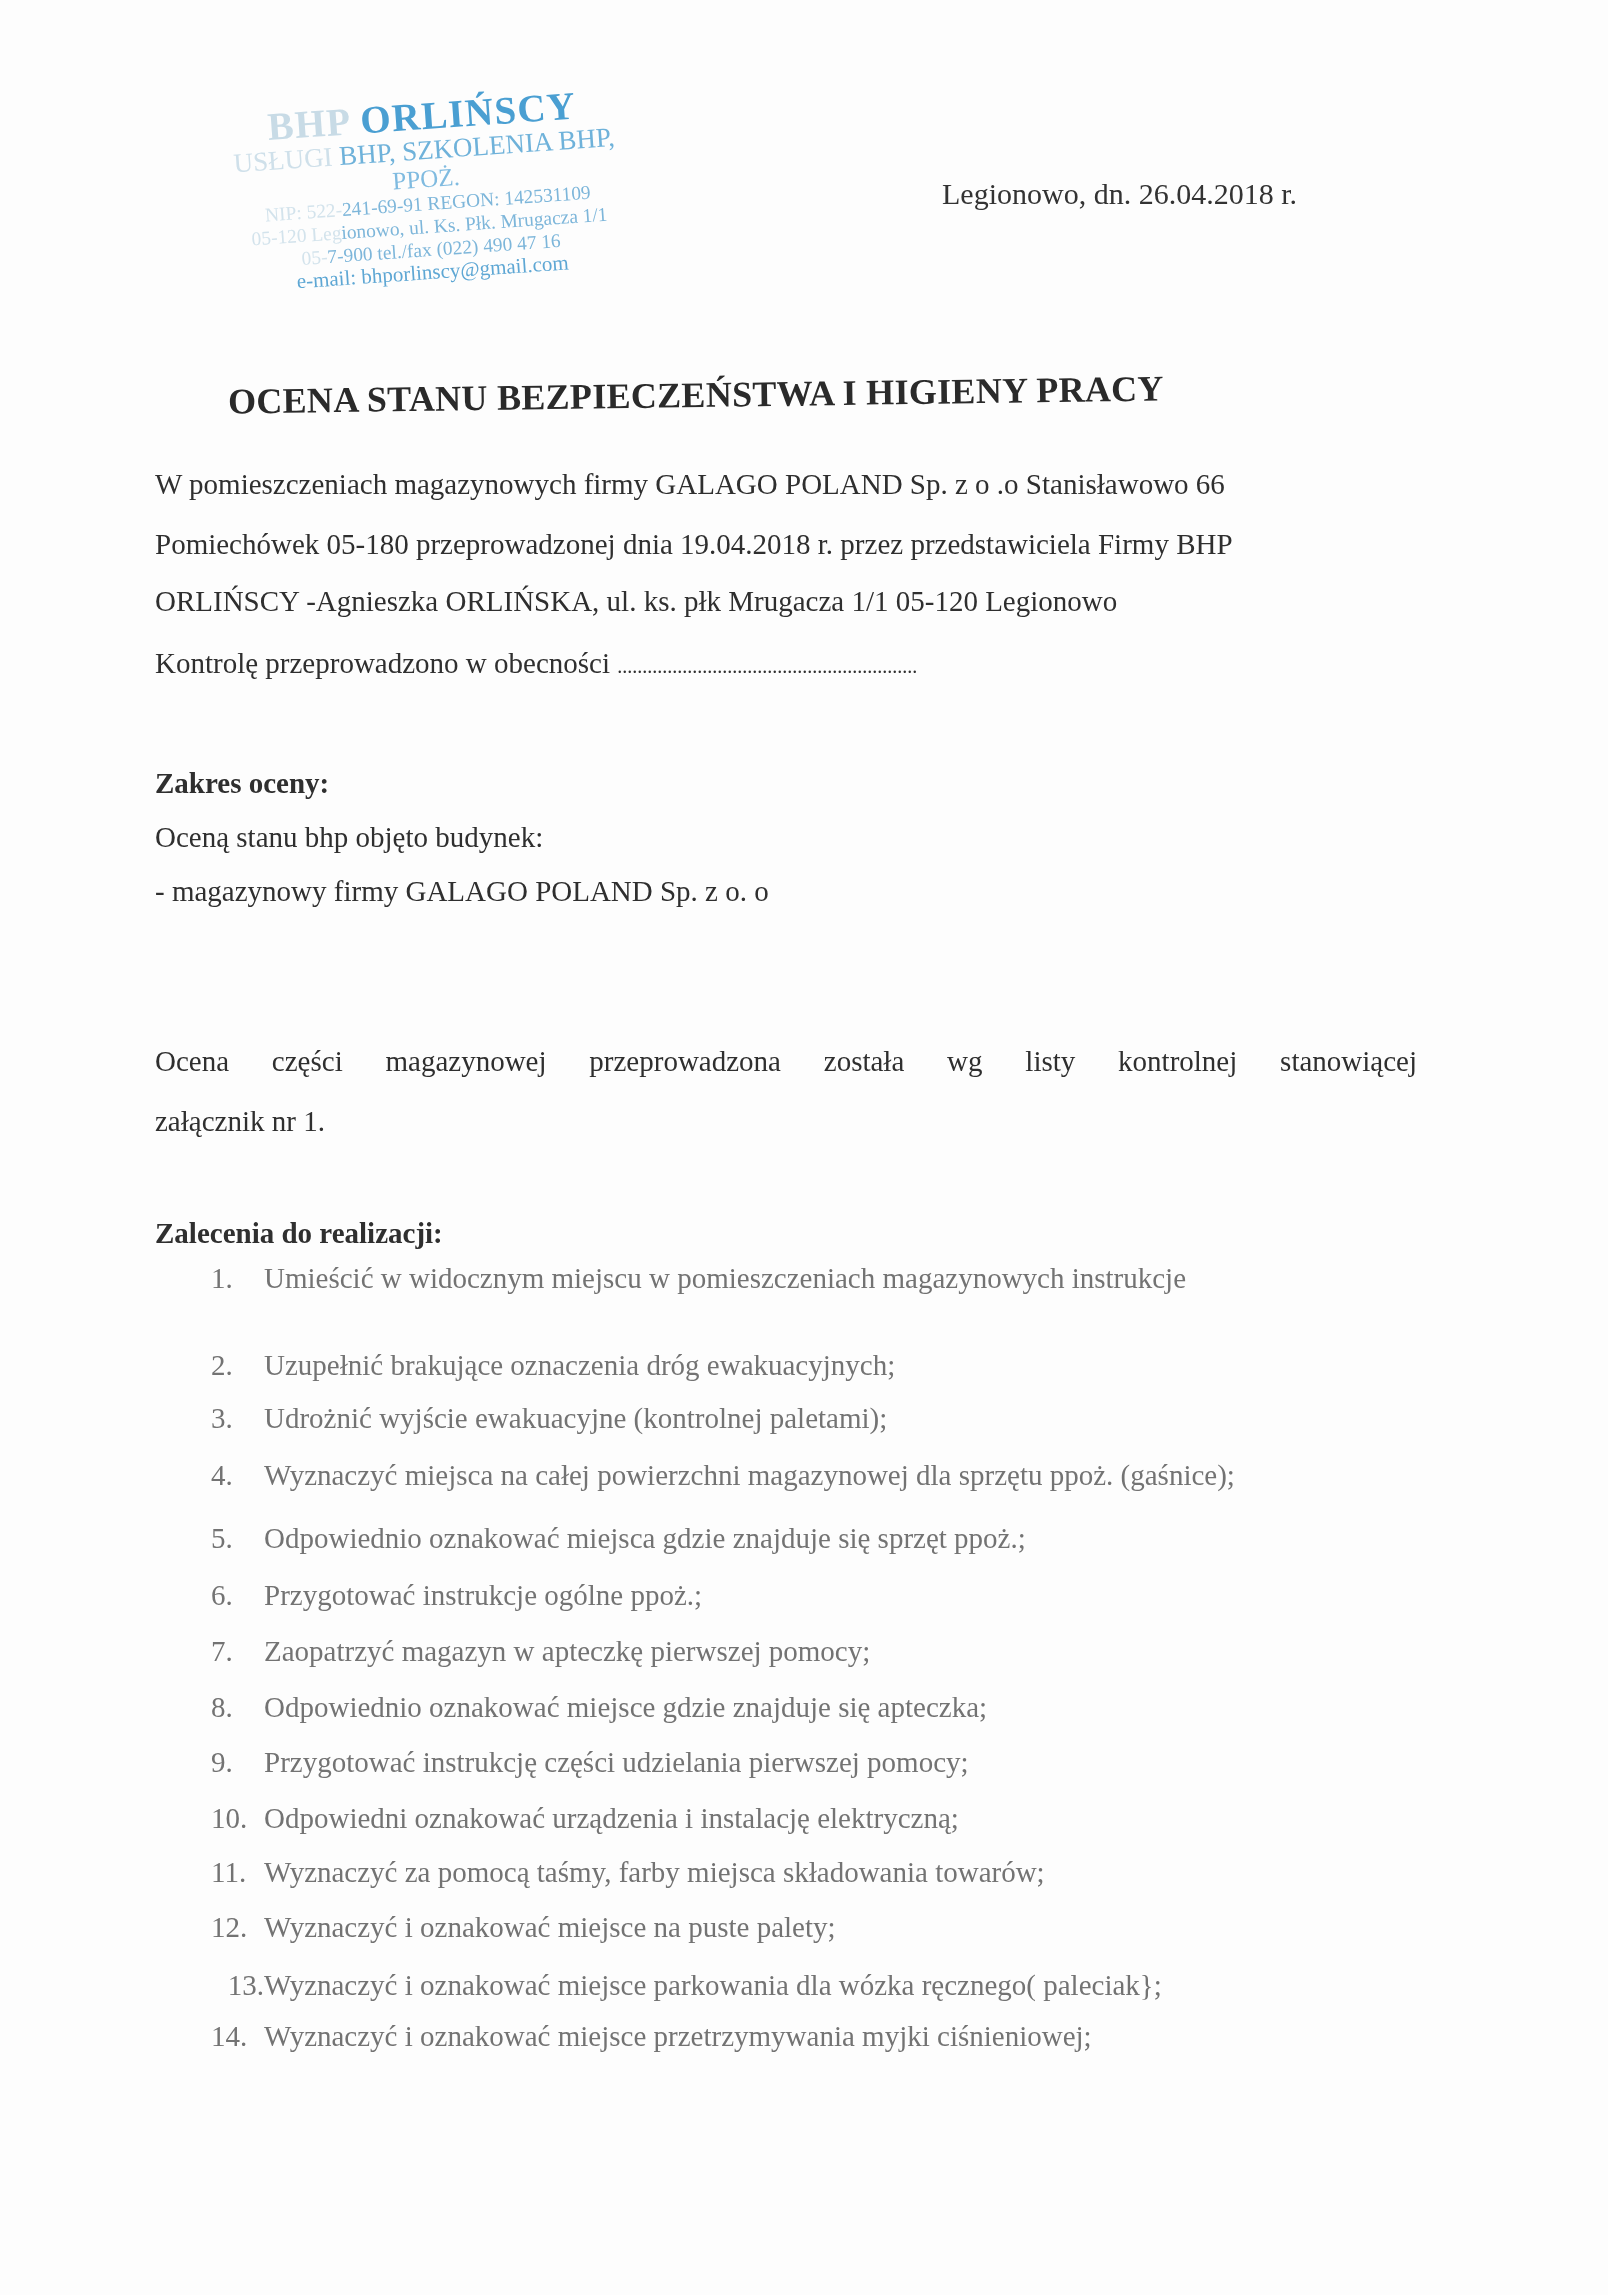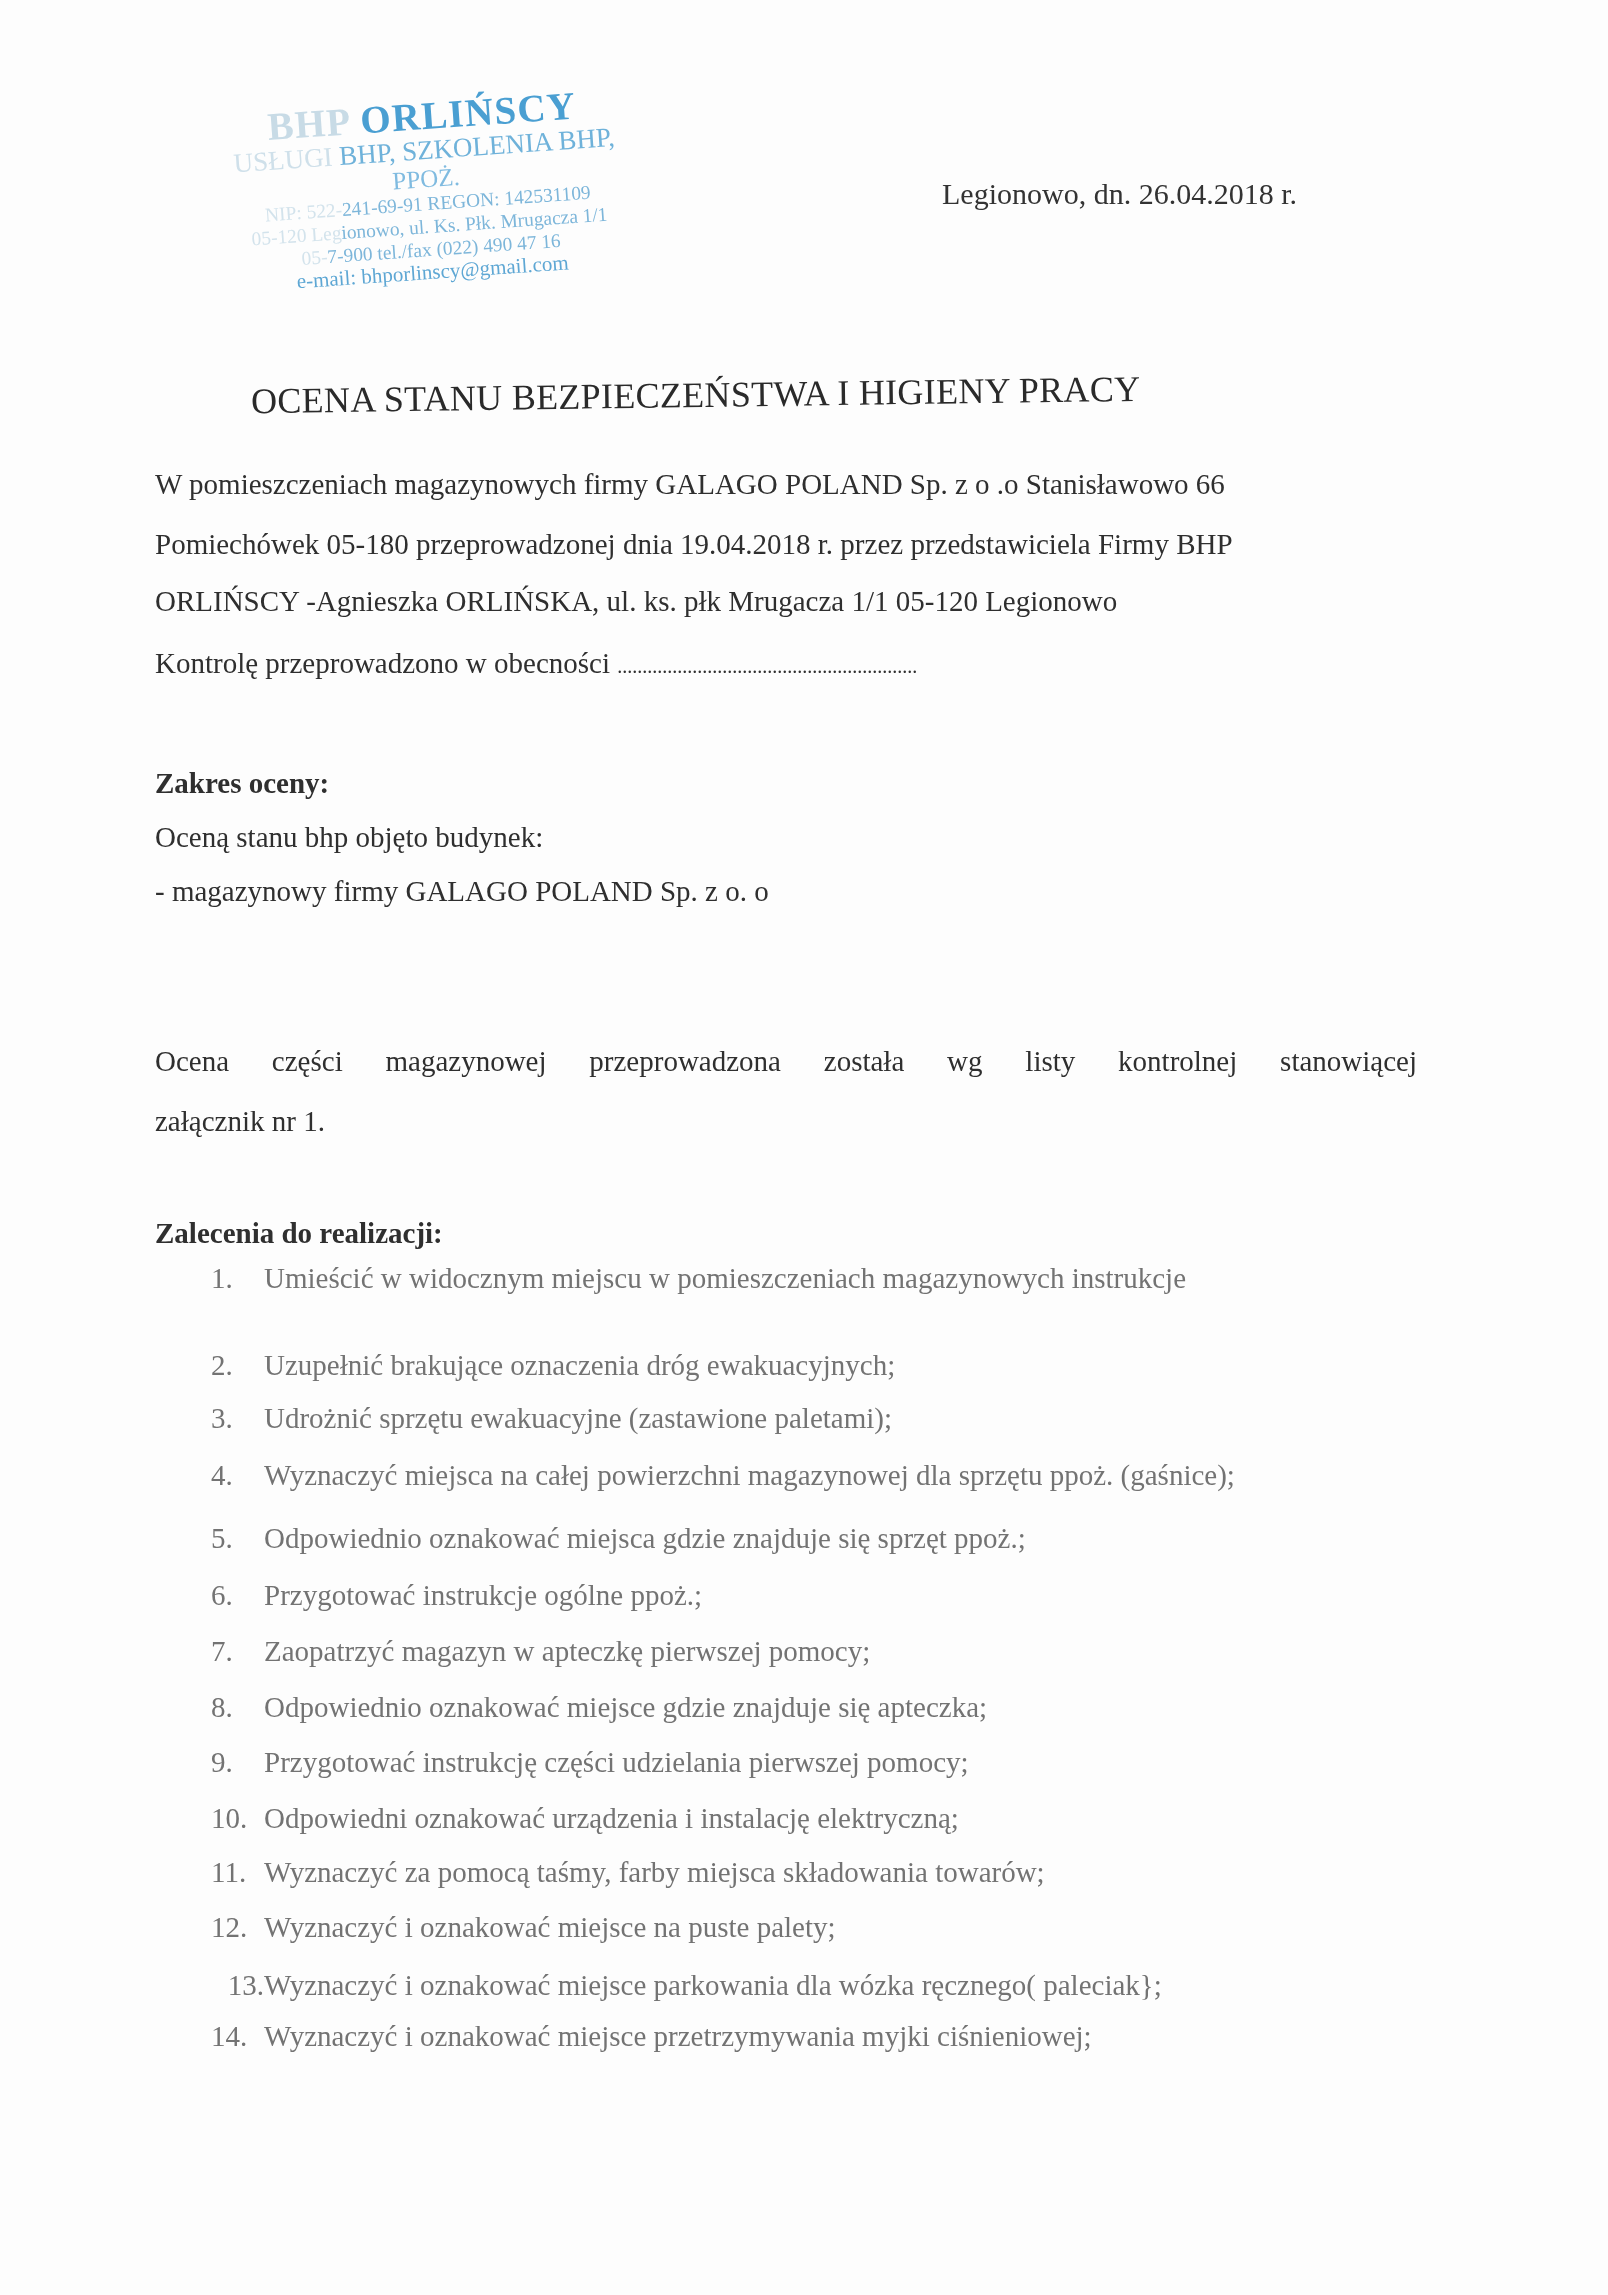--- a/index.html
+++ b/index.html
@@ -15,21 +15,21 @@
     .stamp .l2 { font-size: 27px; line-height: 29px; color: #6fb2da; }
     .stamp .l2 .faded { color: #cfe0ea; }
     .stamp .l3 { font-size: 25px; line-height: 27px; color: #80bbe0; }
     .stamp .sm { font-size: 19.4px; line-height: 23px; color: #7db6da; }
     .stamp .sm .faded { color: #d3e3ec; }
     .stamp .email { font-size: 21px; color: #5ea7d4; }
 
     .date { position: absolute; left: 934px; top: 177px; font-size: 30px; color: #333; margin-left: 8px; }
 
     .title { position: absolute; left: 0; width: 1391px; top: 374px; text-align: center;
-             font-size: 36px; font-weight: normal; color: #2a2a2a; letter-spacing: 0.3px; }
+             font-size: 36px; font-weight: bold; color: #2a2a2a; letter-spacing: 0.3px; }
     .title span { display: inline-block; transform: rotate(-0.8deg); }
 
     .para { position: absolute; left: 155px; font-size: 29px; white-space: nowrap; color: #2f2f2f; }
     .bold { font-weight: bold; }
 
     .rec-list { position: absolute; left: 211px; top: 1262px; width: 1269px; }
     .rec-item { position: absolute; left: 0; font-size: 29px; white-space: nowrap; color: #737373; }
     .rec-num { display: inline-block; width: 53px; }
     .rec-cont { display: block; padding-left: 53px; margin-top: 4px; }
   </style>
@@ -77,21 +77,21 @@
   <div class="para" style="top:875px;">- magazynowy firmy GALAGO POLAND Sp. z o. o</div>
   <div class="para" style="top:1105px;">załącznik nr 1.</div>
 
   <div class="para bold" style="top:1217px;">Zalecenia do realizacji:</div>
 
   <div class="rec-list">
     <div class="rec-item" style="top:0px;">
       <span class="rec-num">1.</span><span>Umieścić w widocznym miejscu w pomieszczeniach magazynowych instrukcje</span>
     </div>
     <div class="rec-item" style="top:87px;"><span class="rec-num">2.</span><span>Uzupełnić brakujące oznaczenia dróg ewakuacyjnych;</span></div>
-    <div class="rec-item" style="top:140px;"><span class="rec-num">3.</span><span>Udrożnić sprzętu ewakuacyjne (zastawione paletami);</span></div>
+    <div class="rec-item" style="top:140px;"><span class="rec-num">3.</span><span>Udrożnić wyjście ewakuacyjne (kontrolnej paletami);</span></div>
     <div class="rec-item" style="top:197px;"><span class="rec-num">4.</span><span>Wyznaczyć miejsca na całej powierzchni magazynowej dla sprzętu ppoż. (gaśnice);</span></div>
     <div class="rec-item" style="top:260px;"><span class="rec-num">5.</span><span>Odpowiednio oznakować miejsca gdzie znajduje się sprzęt ppoż.;</span></div>
     <div class="rec-item" style="top:317px;"><span class="rec-num">6.</span><span>Przygotować instrukcje ogólne ppoż.;</span></div>
     <div class="rec-item" style="top:373px;"><span class="rec-num">7.</span><span>Zaopatrzyć magazyn w apteczkę pierwszej pomocy;</span></div>
     <div class="rec-item" style="top:429px;"><span class="rec-num">8.</span><span>Odpowiednio oznakować miejsce gdzie znajduje się apteczka;</span></div>
     <div class="rec-item" style="top:484px;"><span class="rec-num">9.</span><span>Przygotować instrukcję części udzielania pierwszej pomocy;</span></div>
     <div class="rec-item" style="top:540px;"><span class="rec-num">10.</span><span>Odpowiedni oznakować urządzenia i instalację elektryczną;</span></div>
     <div class="rec-item" style="top:594px;"><span class="rec-num">11.</span><span>Wyznaczyć za pomocą taśmy, farby miejsca składowania towarów;</span></div>
     <div class="rec-item" style="top:649px;"><span class="rec-num">12.</span><span>Wyznaczyć i oznakować miejsce na puste palety;</span></div>
     <div class="rec-item" style="top:707px;text-align:right;"><span class="rec-num">13.</span><span>Wyznaczyć i oznakować miejsce parkowania dla wózka ręcznego( paleciak};</span></div>

